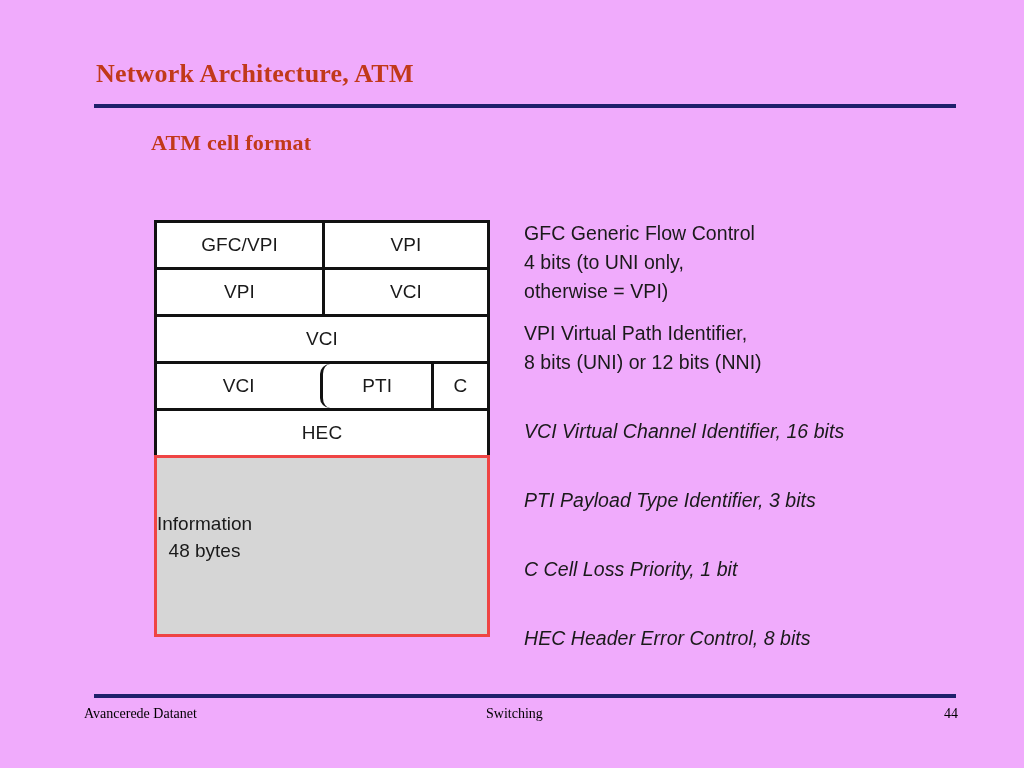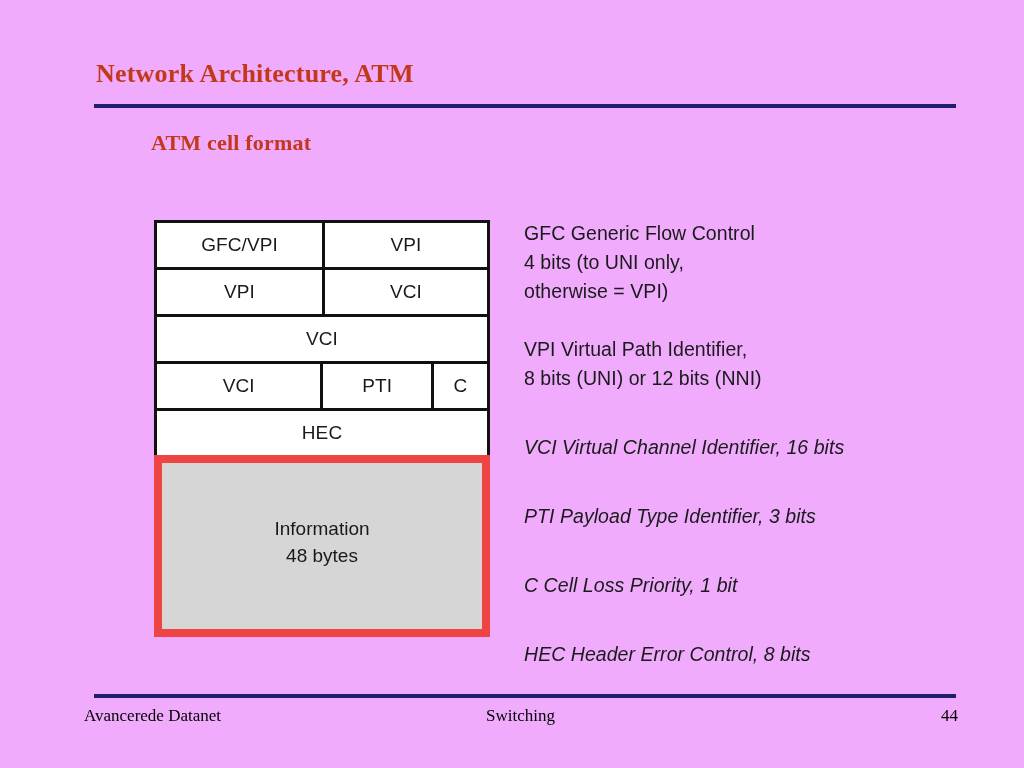--- a/index.html
+++ b/index.html
@@ -94,32 +94,32 @@
     white-space: nowrap;
     overflow: hidden;
   }
   .cell-field + .cell-field {
     border-left: 3px solid #111111;
   }
 
   .w-50 { width: 50%; }
   .w-100 { width: 100%; }
   .w-49 { width: 49.5%; }
-  .w-33 { width: 33.5%; }
+  .w-33 { width: 33.5%; border-radius: 10px; }
   .w-17 { width: 17%; }
 
   .payload {
     position: relative;
     box-sizing: border-box;
     height: 182px;
-    border: 8px solid #ef4444;
+    border: 3px solid #ef4444;
     background: #d6d6d6;
     display: flex;
     align-items: flex-start;
-    justify-content: center;
+    justify-content: flex-start;
     padding-top: 52px;
   }
   .payload-text {
     text-align: center;
     font-family: "Liberation Sans", sans-serif;
     font-size: 19px;
     line-height: 27px;
     color: #1a1a1a;
     white-space: pre-line;
   }
@@ -132,40 +132,40 @@
     width: 470px;
   }
   .legend-entry {
     font-family: "Liberation Sans", sans-serif;
     font-size: 19.5px;
     line-height: 29px;
     color: #1a1a1a;
     white-space: pre-line;
     letter-spacing: 0.05px;
   }
-  .legend-entry.gap-lg { margin-top: 29px; }
+  .legend-entry.gap-lg { margin-top: 13px; }
   .legend-entry.gap-md { margin-top: 40px; font-style: italic; }
 
   
   .footer-rule {
     position: absolute;
     left: 94px;
     top: 694px;
     width: 862px;
     height: 4px;
     background: #1f1f6b;
   }
   .footer {
     position: absolute;
     left: 84px;
     top: 706px;
     width: 874px;
     height: 24px;
     font-family: "Liberation Serif", "DejaVu Serif", serif;
-    font-size: 17px;
+    font-size: 14px;
     color: #000000;
   }
   .footer-left {
     position: absolute;
     left: 0;
     top: 0;
     white-space: nowrap;
   }
   .footer-center {
     position: absolute;

